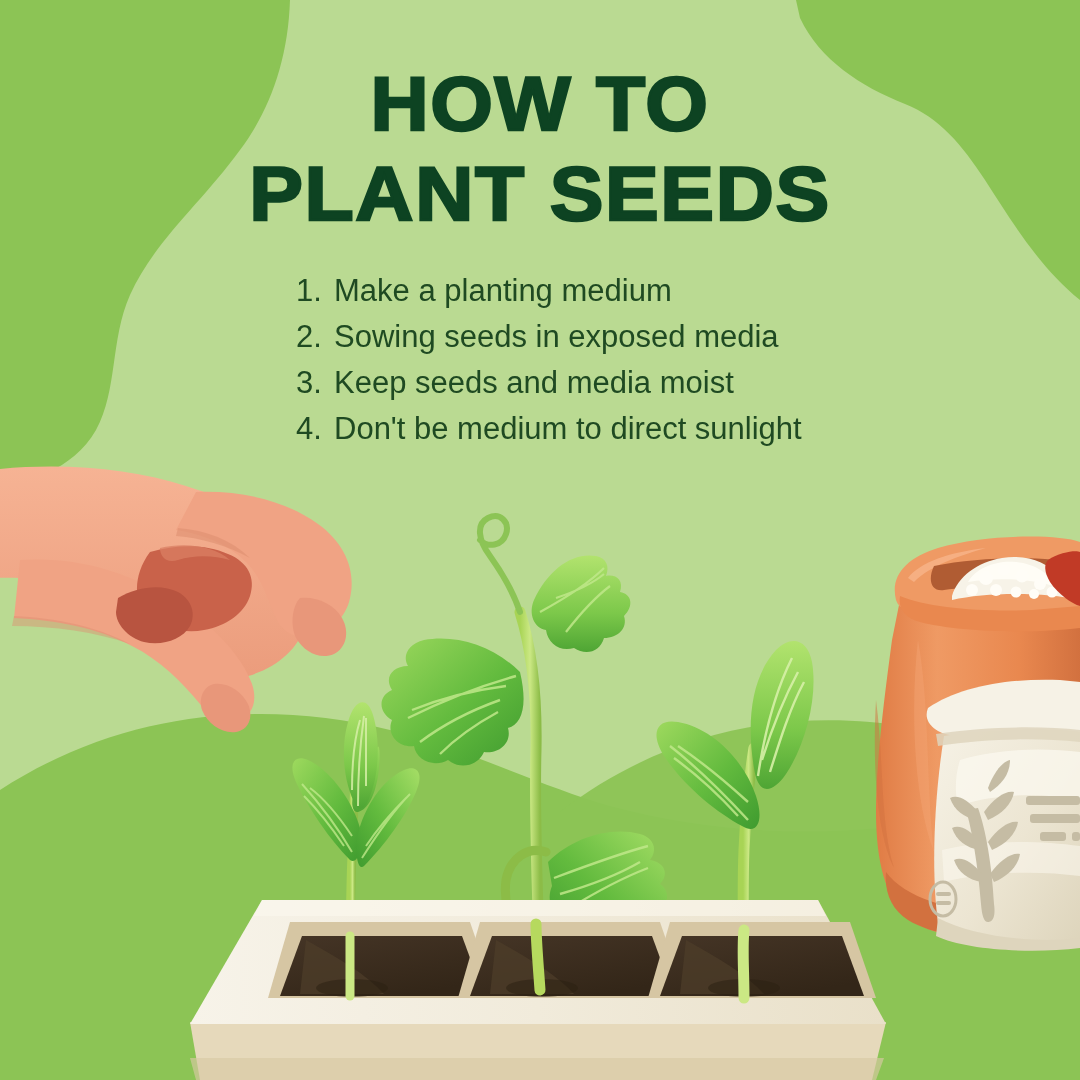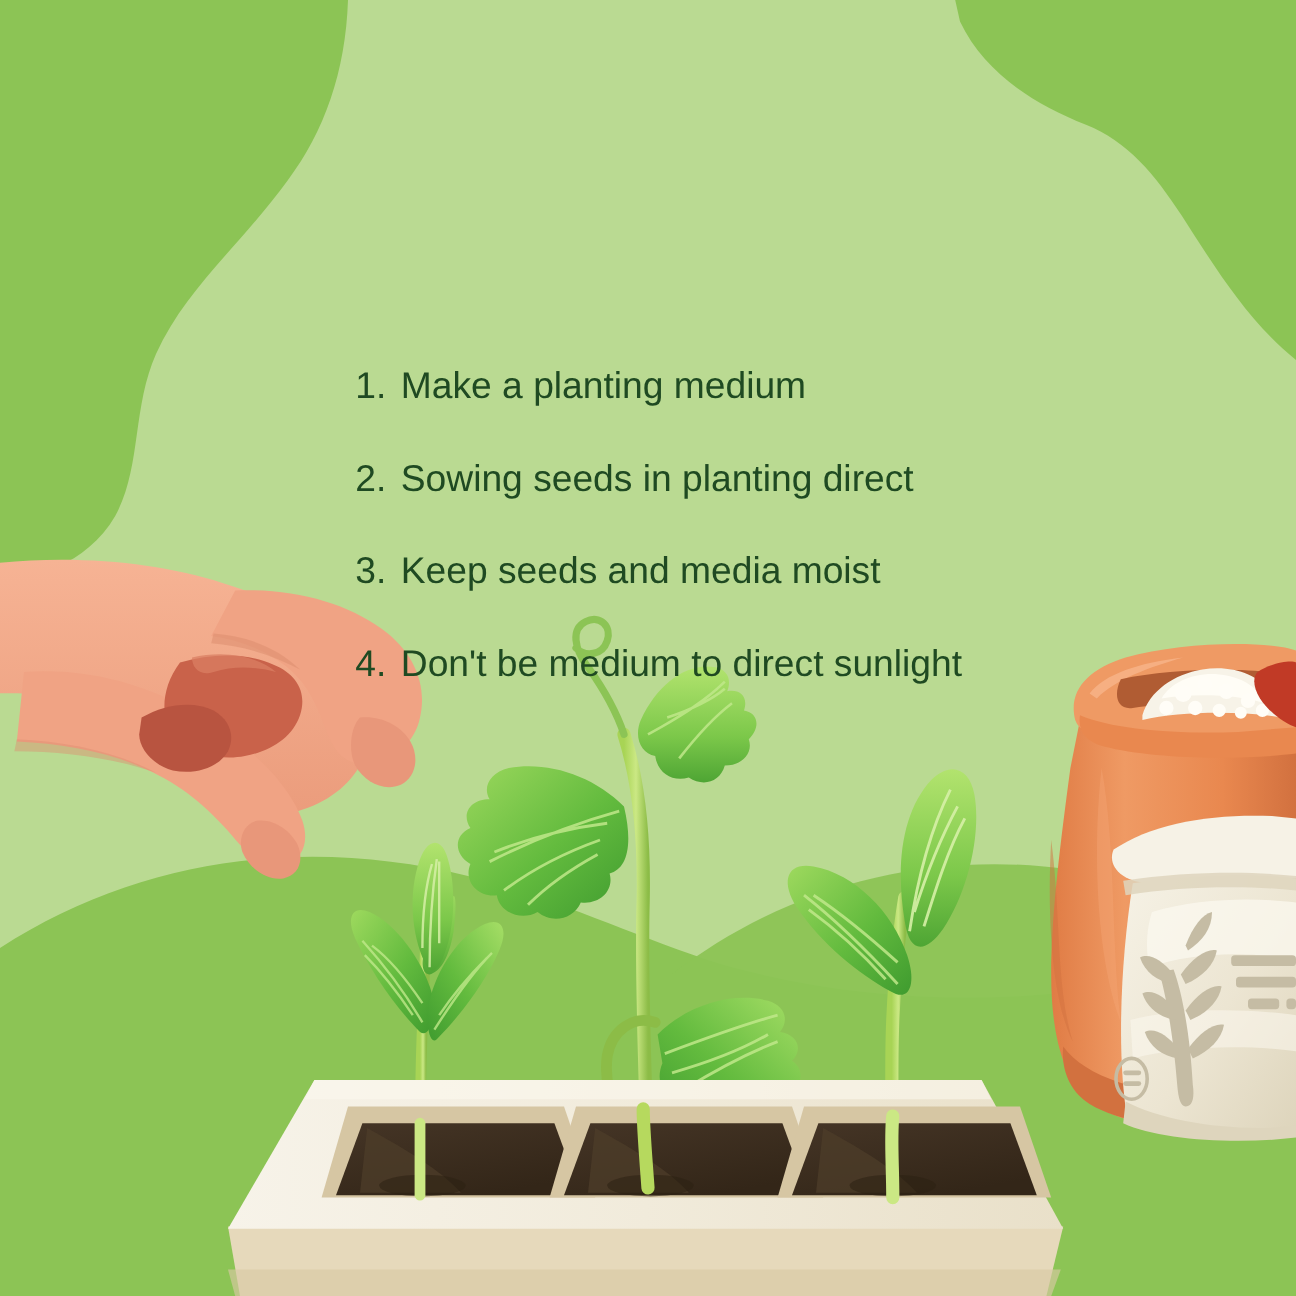--- a/index.html
+++ b/index.html
@@ -68,21 +68,20 @@
     line-height: 46px;
     font-weight: 400;
   }
   .step-num {
     flex: 0 0 auto;
     width: 38px;
     text-align: left;
   }
   .step-text {
     flex: 1 1 auto;
-    margin-top: 31px;
   }
 </style>
 </head>
 <body>
 
 <div id="poster">
 
   <svg id="art" viewBox="0 0 1080 1080" xmlns="http://www.w3.org/2000/svg">
     <defs>
       <linearGradient id="leafGradA" x1="0" y1="0" x2="1" y2="1">
@@ -371,29 +370,33 @@
 
     <g>
       <path fill="none" stroke="#cbe884" stroke-width="9" stroke-linecap="round" d="M350,996 C350,974 350,952 350,936"></path>
       <path fill="none" stroke="#b6d95e" stroke-width="11" stroke-linecap="round" d="M540,990 C538,962 536,940 536,924"></path>
       <path fill="none" stroke="#cbe884" stroke-width="11" stroke-linecap="round" d="M744,998 C744,972 742,948 744,930"></path>
     </g>
   </svg>
 
   <div class="text-layer">
 
+    <div id="title-block">
+      <span class="title-line line1">HOW TO</span>
+      <span class="title-line line2">PLANT SEEDS</span>
+    </div>
 
     <div id="steps-list">
       <div class="step-row">
         <span class="step-num">1.</span>
         <span class="step-text">Make a planting medium</span>
       </div>
       <div class="step-row">
         <span class="step-num">2.</span>
-        <span class="step-text">Sowing seeds in planting direct</span>
+        <span class="step-text">Sowing seeds in exposed media</span>
       </div>
       <div class="step-row">
         <span class="step-num">3.</span>
         <span class="step-text">Keep seeds and media moist</span>
       </div>
       <div class="step-row">
         <span class="step-num">4.</span>
         <span class="step-text">Don't be medium to direct sunlight</span>
       </div>
     </div>

